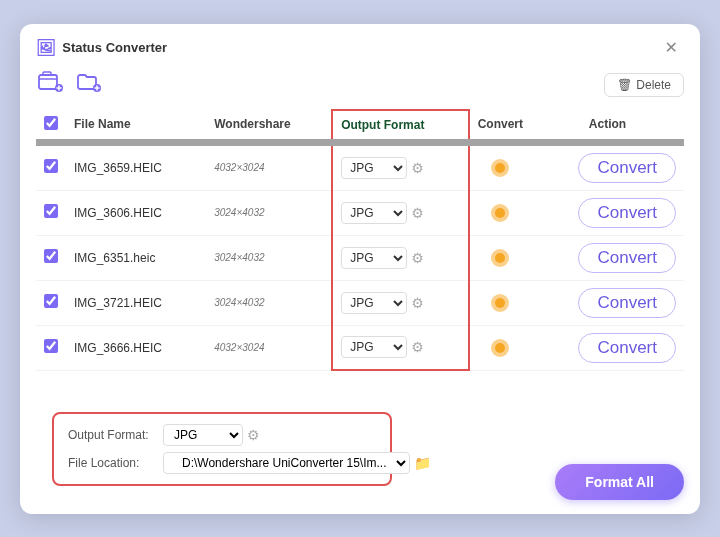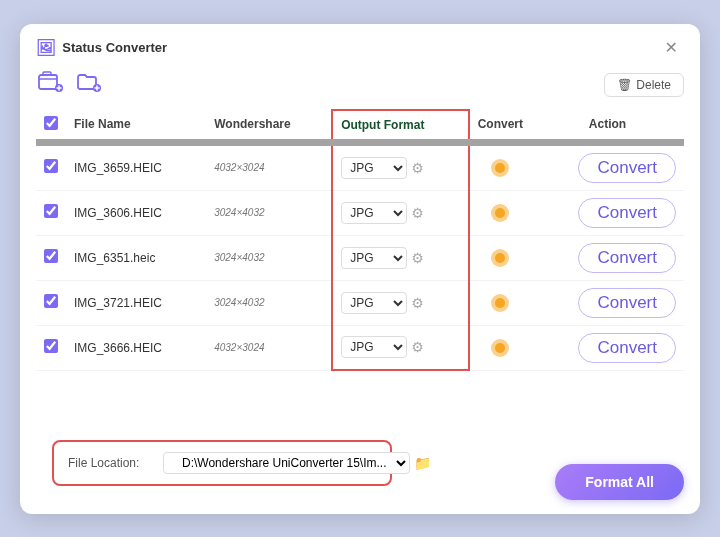--- a/index.html
+++ b/index.html
@@ -426,20 +426,31 @@
         <button class="convert-btn">Convert</button>
       </td>
     </tr>
         </tbody>
     </table>
   </div>
 
   <div style="display:flex; justify-content:space-between; align-items:flex-end; padding: 0 16px 14px 16px; margin-top: 18px;">
     <div class="bottom-bar">
       <div class="bottom-row">
+        <span class="bottom-label">Output Format:</span>
+        <div class="bottom-select-wrap">
+          <select class="bottom-select">
+            <option>JPG</option>
+            <option>PNG</option>
+            <option>WEBP</option>
+          </select>
+          <span class="gear-icon">⚙</span>
+        </div>
+      </div>
+      <div class="bottom-row">
         <span class="bottom-label">File Location:</span>
         <div class="bottom-select-wrap">
           <select class="bottom-select" style="min-width:160px;padding-left:14px;">
             <option>D:\Wondershare UniConverter 15\Im...</option>
           </select>
           <span class="folder-icon">📁</span>
         </div>
       </div>
     </div>
     <button class="start-all-btn">Format All</button>

